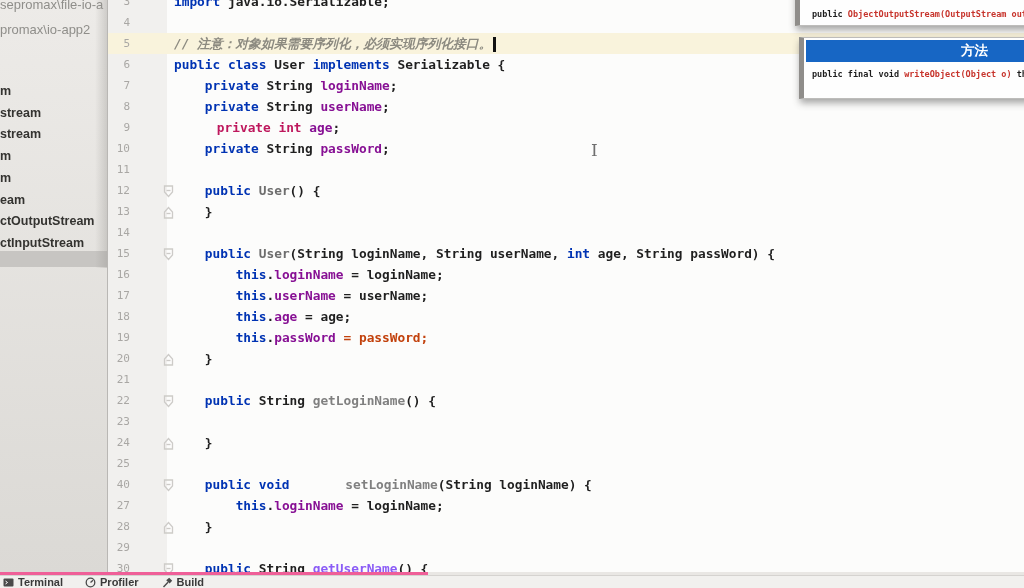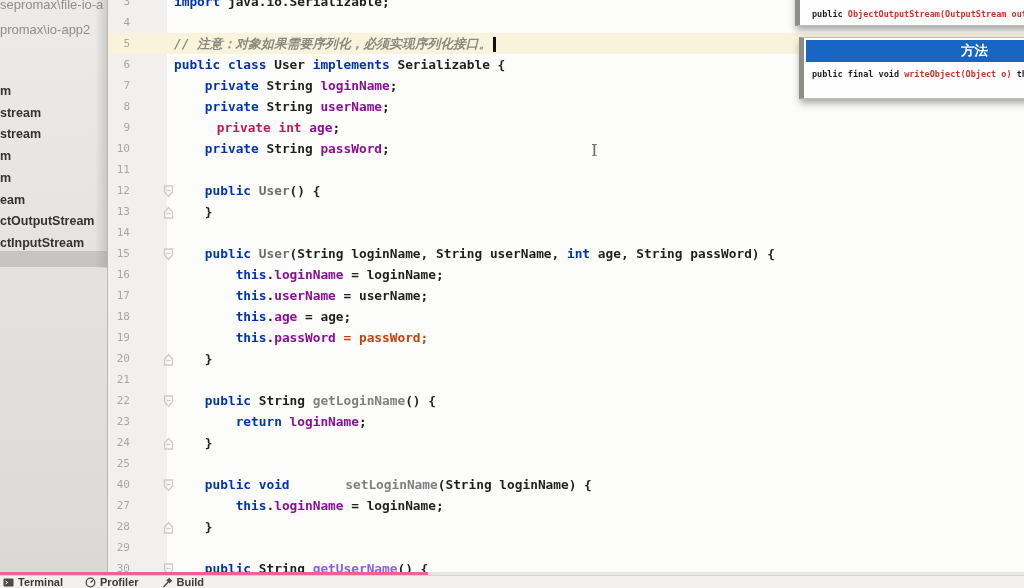--- a/index.html
+++ b/index.html
@@ -160,21 +160,20 @@
         <div class="row">
           <span class="lnum">22</span>
           <span class="fold"><svg width="11" height="13" viewBox="0 0 11 13">
               <path d="M1.5 1 h8 v6 l-4 4.5 l-4 -4.5 z" fill="none" stroke="#cdcbc8" stroke-width="1.3"></path>
               <path d="M3.5 5.5 h4" stroke="#cdcbc8" stroke-width="1.3"></path>
             </svg></span>
           <span class="codeln"><span class="tok-plain" style="color: rgb(31, 31, 31);">    </span><span class="tok-kw" style="color: rgb(0, 51, 179);">public </span><span class="tok-plain" style="color: rgb(31, 31, 31);">String </span><span class="tok-method" style="color: rgb(128, 128, 128);">getLoginName</span><span class="tok-plain" style="color: rgb(31, 31, 31);">() {</span></span>
         </div>
         <div class="row">
           <span class="lnum">23</span>
-          <span class="codeln"><span class="tok-plain" style="color: rgb(31, 31, 31);">        </span><span class="tok-kw" style="color: rgb(0, 51, 179);">return </span><span class="tok-field" style="color: rgb(135, 16, 148);">loginName</span><span class="tok-plain" style="color: rgb(31, 31, 31);">;</span></span>
         </div>
         <div class="row">
           <span class="lnum">24</span>
           <span class="fold"><svg width="11" height="13" viewBox="0 0 11 13">
               <path d="M1.5 12 h8 v-6 l-4 -4.5 l-4 4.5 z" fill="none" stroke="#cdcbc8" stroke-width="1.3"></path>
               <path d="M3.5 7.5 h4" stroke="#cdcbc8" stroke-width="1.3"></path>
             </svg></span>
           <span class="codeln"><span class="tok-plain" style="color: rgb(31, 31, 31);">    }</span></span>
         </div>
         <div class="row">

